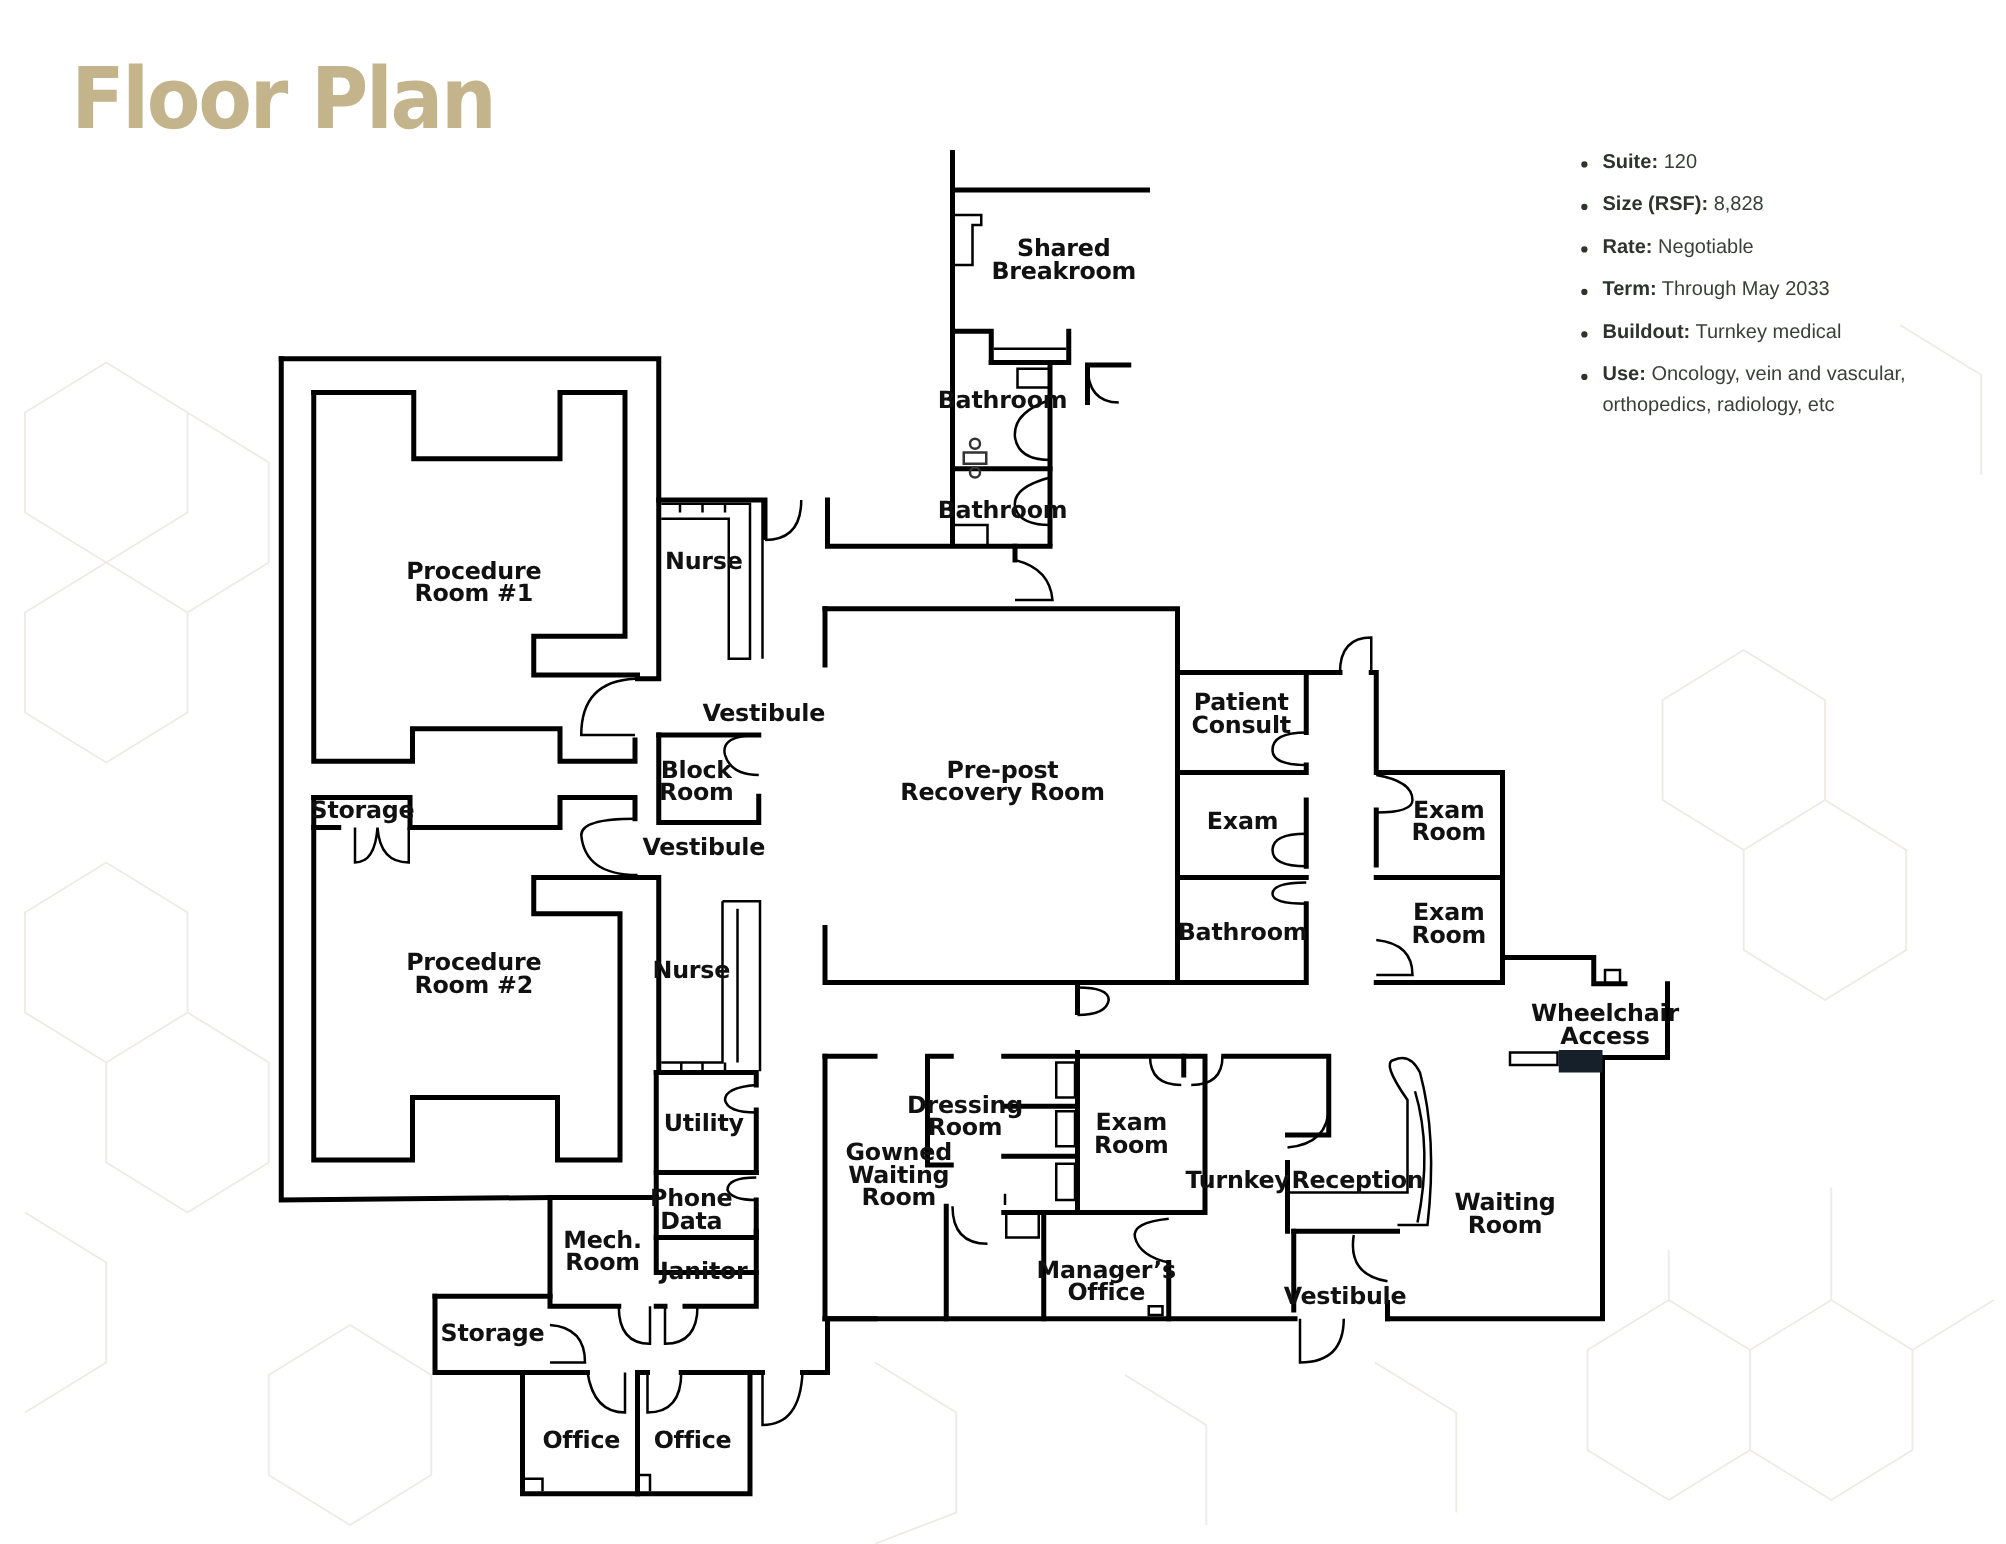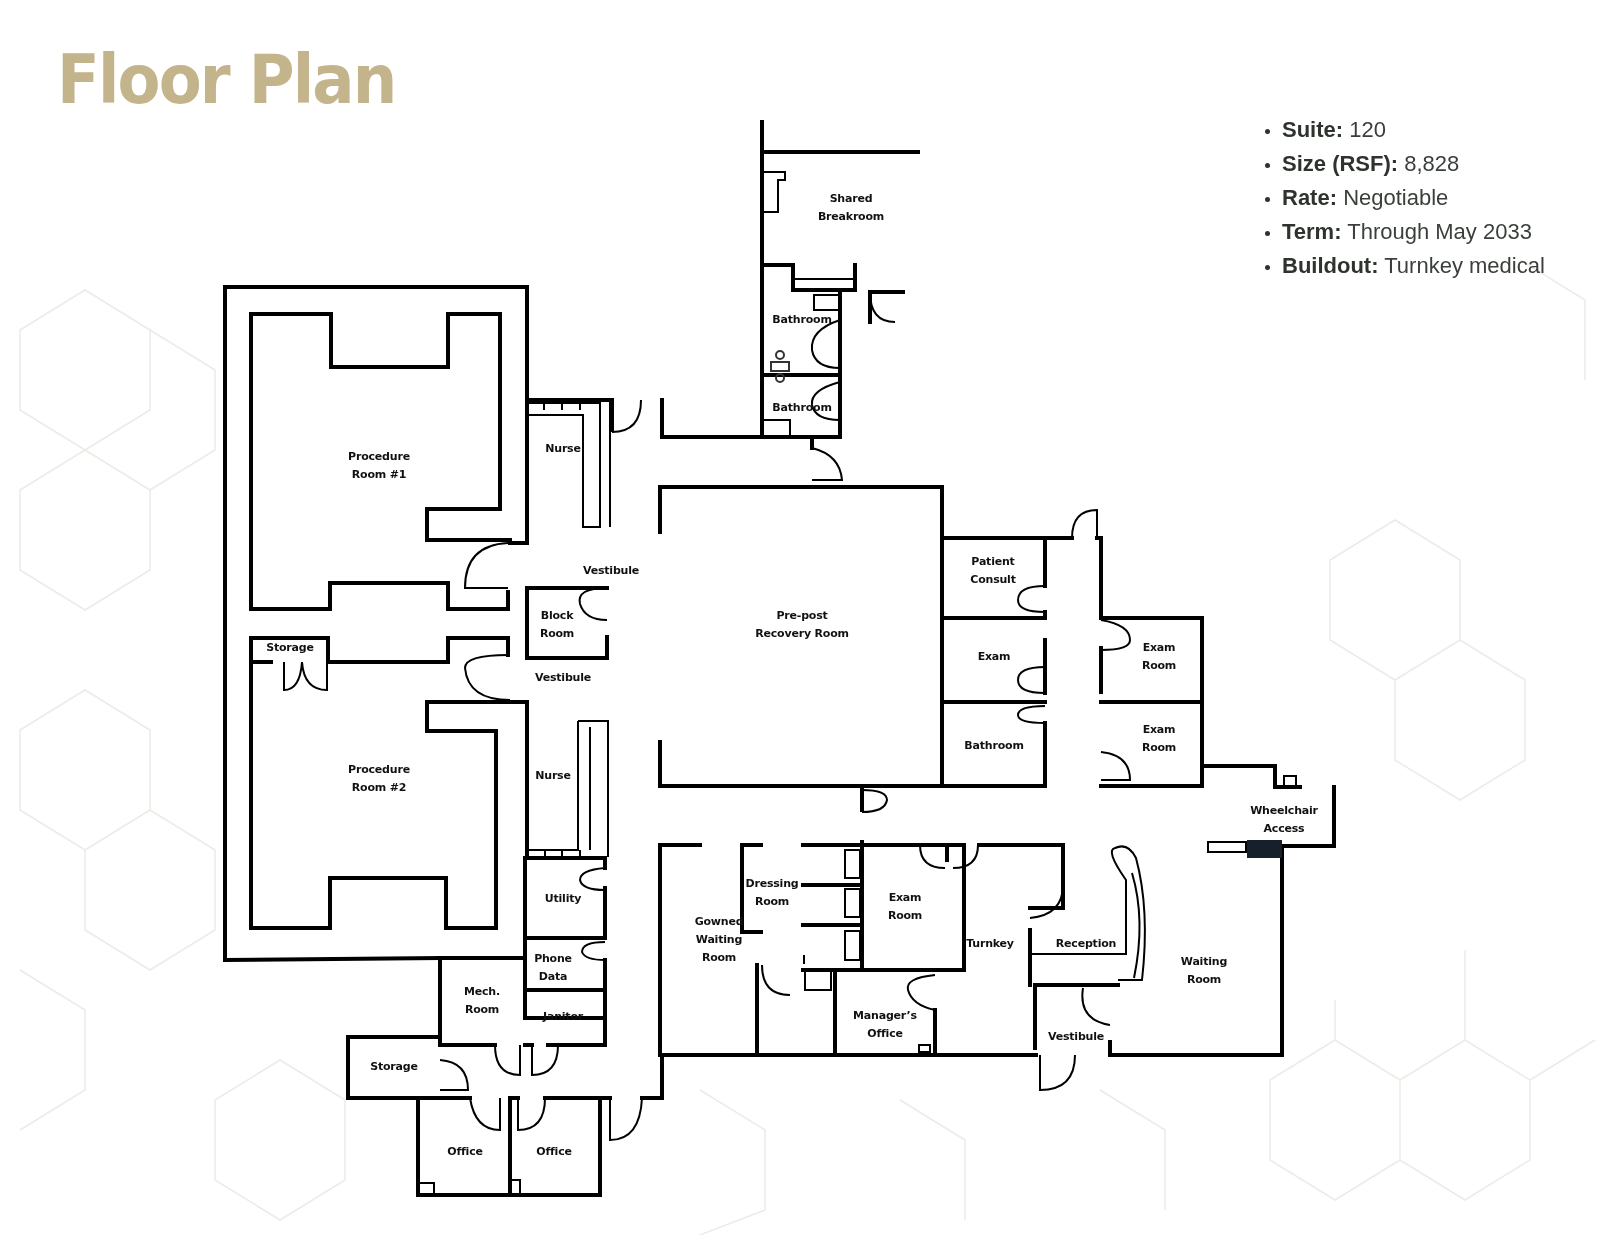--- a/index.html
+++ b/index.html
@@ -11,33 +11,33 @@
     .bg-pattern { position: absolute; left: 0; top: 0; width: 1605px; height: 1235px; }
     .page-title {
       position: absolute; left: 57px; top: 46px; margin: 0;
       font-family: "DejaVu Sans", sans-serif; font-weight: bold;
       font-size: 68px; letter-spacing: -2px; color: #c4b48c; line-height: 1;
       transform: scaleX(0.92); transform-origin: left top;
     }
     .specs {
       position: absolute; left: 1264px; top: 118px; width: 300px;
       list-style: none; margin: 0; padding: 0;
-      font-family: "Liberation Sans", sans-serif; font-size: 22px; line-height: 24.5px; color: #3a3f3a;
+      font-family: "Liberation Sans", sans-serif; font-size: 16px; line-height: 24.5px; color: #3a3f3a;
     }
     .specs li { position: relative; padding-left: 18px; margin-bottom: 9.5px; }
     .specs li::before {
       content: ""; position: absolute; left: 1px; top: 11px; width: 5px; height: 5px;
       border-radius: 50%; background: #2e332e;
     }
     .specs li.light::before { width: 3px; height: 3px; top: 12px; left: 2px; }
     .specs .k { font-weight: bold; color: #2e332e; }
     .floorplan { position: absolute; left: 0; top: 0; width: 1605px; height: 1235px; }
     .room-label {
       position: absolute; font-family: "DejaVu Sans", sans-serif; font-weight: bold;
-      font-size: 11px; line-height: 18px; color: #111; text-align: center;
+      font-size: 19px; line-height: 18px; color: #111; text-align: center;
       white-space: pre-line; transform: translate(-50%, -50%);
       letter-spacing: -0.2px;
     }
   </style>
 </head>
 <body>
 
 <svg class="bg-pattern" viewBox="0 0 1605 1235">
   <g fill="none" stroke="#eeebe6" stroke-width="1.5">
     <path d="M20 330 L85 290 L150 330 L150 410 L85 450 L20 410 Z"></path>
@@ -62,20 +62,21 @@
 </svg>
 
 <h1 class="page-title">Floor Plan</h1>
 
 <ul class="specs">
   <li><span class="k">Suite:</span> <span>120</span></li>
   <li><span class="k">Size (RSF):</span> <span>8,828</span></li>
   <li><span class="k">Rate:</span> <span>Negotiable</span></li>
   <li><span class="k">Term:</span> <span>Through May 2033</span></li>
   <li><span class="k">Buildout:</span> <span>Turnkey medical</span></li>
+  <li><span class="k">Use:</span> <span>Oncology, vein and vascular, orthopedics, radiology, etc</span></li>
 </ul>
 
 <svg class="floorplan" viewBox="0 0 1605 1235">
   <g fill="none" stroke="#000" stroke-width="4" stroke-linecap="square" stroke-linejoin="miter">
 
     <path d="M762 122 L762 435"></path>
     <path d="M762 152 L918 152"></path>
     <path d="M762 265 L793 265 L793 290 L855 290 L855 265"></path>
     <path d="M793 290 L840 290 L840 435"></path>
     <path d="M870 322 L870 292 L903 292"></path>

